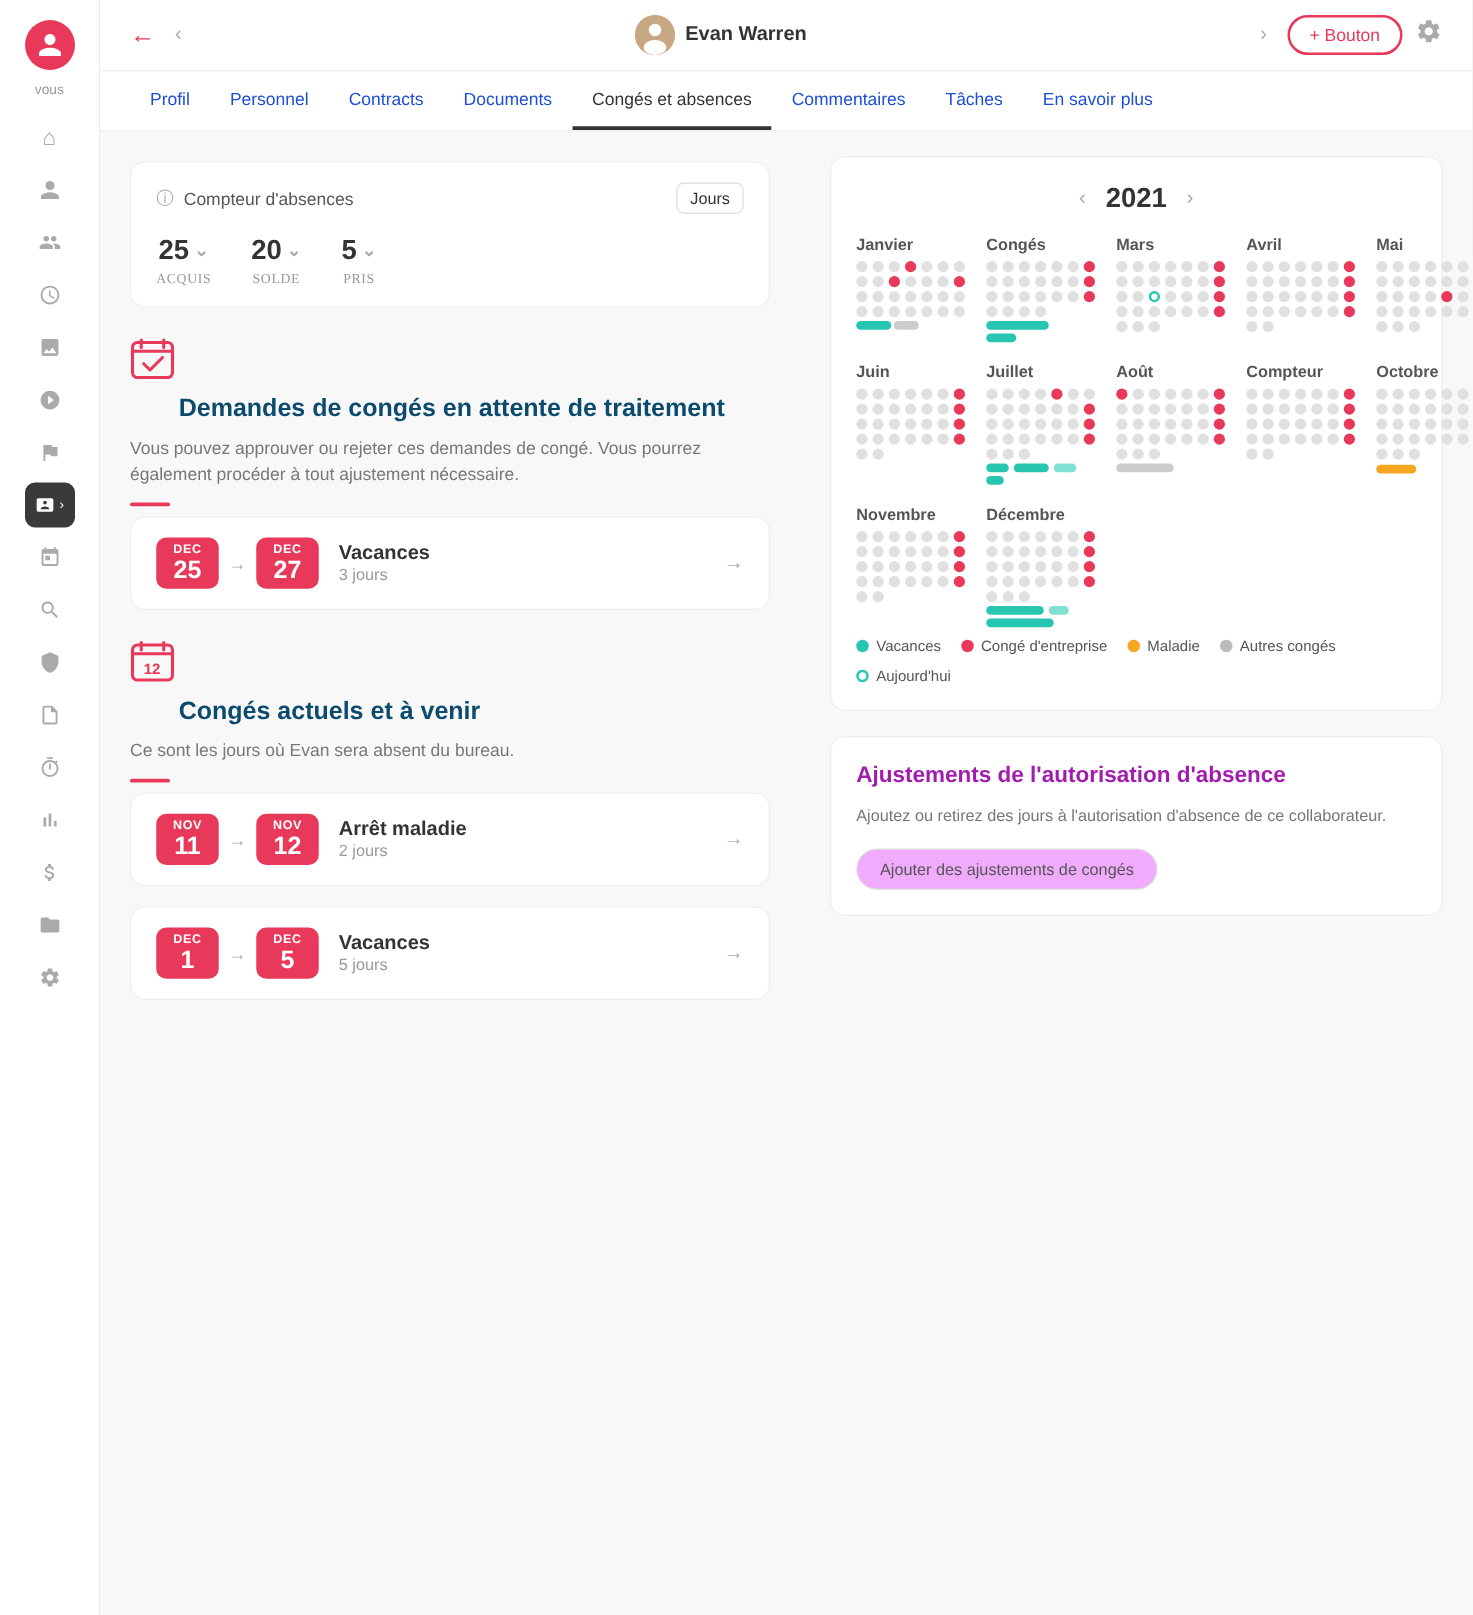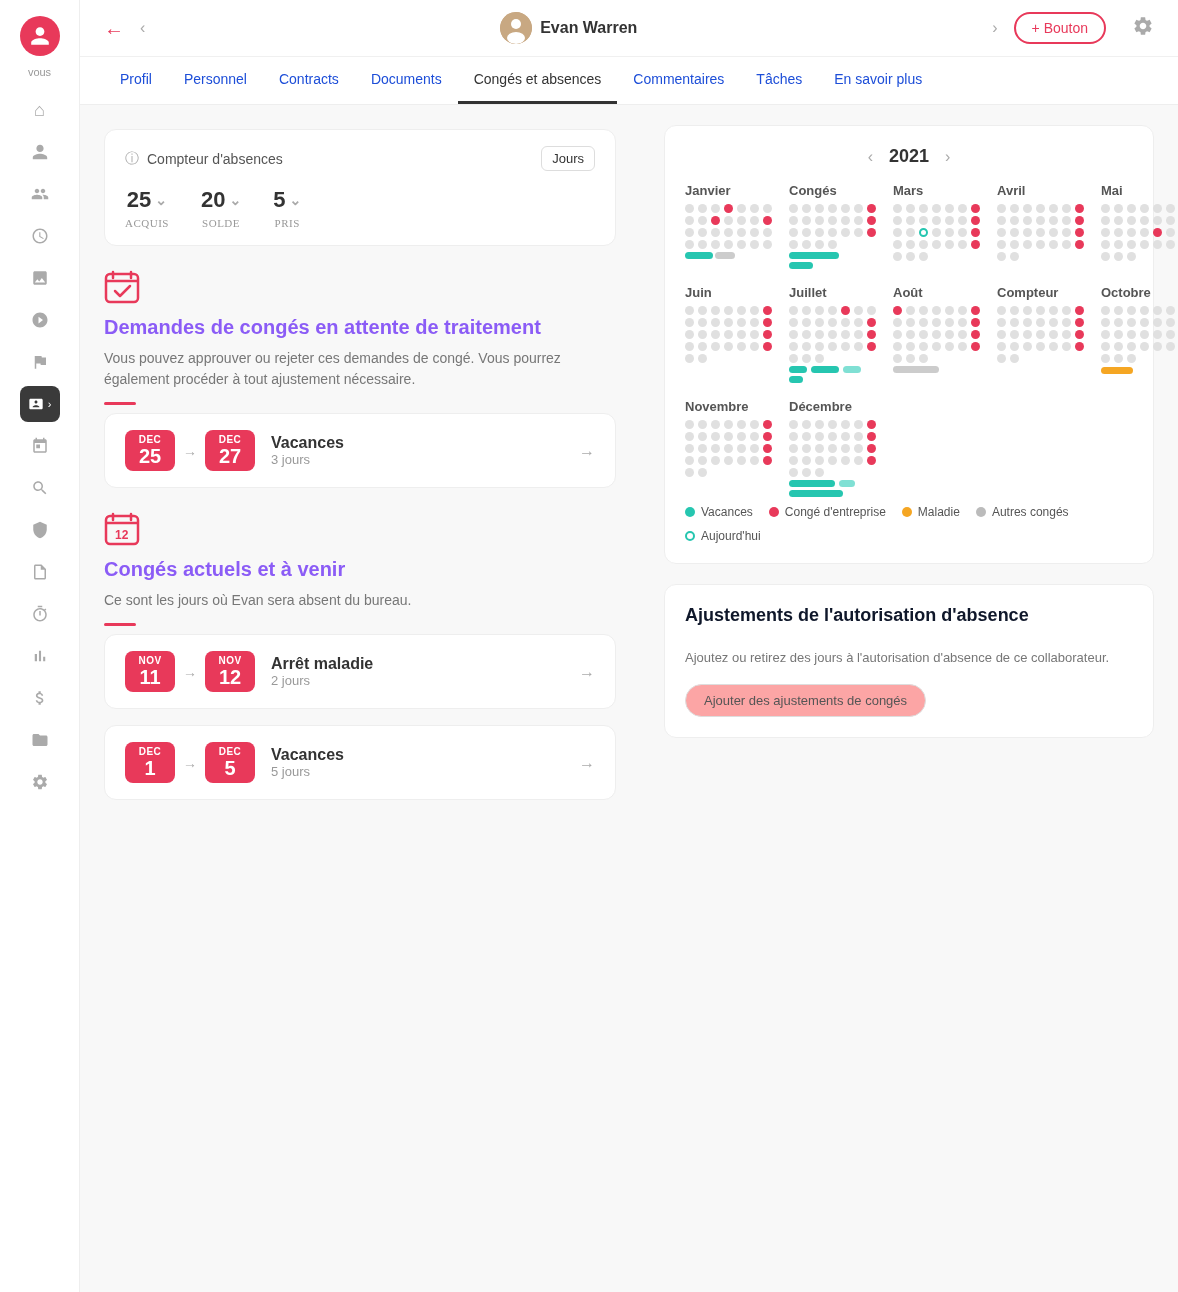--- a/index.html
+++ b/index.html
@@ -64,21 +64,21 @@
     }
     .user-info {
       display: flex; align-items: center; gap: 8px; flex: 1; justify-content: center;
     }
     .user-avatar {
       width: 32px; height: 32px; border-radius: 50%; background: #c8a882;
       display: flex; align-items: center; justify-content: center; font-size: 14px; color: #fff;
       overflow: hidden;
     }
     .user-name { font-size: 16px; font-weight: 600; color: #333; }
-    .header-actions { display: flex; align-items: center; gap: 26px; margin-left: auto; justify-content: space-between; }
+    .header-actions { display: flex; align-items: center; gap: 10px; margin-left: auto; justify-content: space-between; }
     .btn-bouton {
       border: 2px solid #e8395a; color: #e8395a; background: #fff;
       border-radius: 20px; padding: 6px 16px; font-size: 14px; font-weight: 500;
       cursor: pointer; display: flex; align-items: center; gap: 6px;
     }
     .gear-icon { font-size: 20px; color: #aaa; cursor: pointer; }
 
     
     .nav-tabs {
       display: flex; gap: 0; padding: 0 24px;
@@ -112,21 +112,21 @@
     .counter-item { display: flex; flex-direction: column; align-items: center; gap: 4px; }
     .counter-number {
       font-size: 22px; font-weight: 600; color: #333; display: flex; align-items: center; gap: 4px;
     }
     .chevron-down { font-size: 14px; color: #aaa; }
     .counter-label { font-size: 11px; color: #999; letter-spacing: 0.5px; font-weight: 500; font-family: Liberation Serif, serif; }
 
     
     .section { display: flex; flex-direction: column; gap: 8px; }
     .section-icon { width: 36px; height: 36px; display: flex; align-items: center; justify-content: center; }
-    .section-title { font-size: 20px; font-weight: 700; color: #8b5cf6; line-height: 1.3; }
+    .section-title { font-size: 20px; font-weight: 700; color: #0c4a6e; line-height: 1.3; margin-left: 39px; }
     .section-desc { font-size: 14px; color: #777; line-height: 1.5; }
     .red-divider { width: 32px; height: 3px; background: #e8395a; border-radius: 2px; margin-top: 4px; }
 
     
     .leave-card {
       background: #fff; border-radius: 12px; border: 1px solid #eee;
       padding: 16px 20px; display: flex; align-items: center; gap: 16px;
     }
     .date-range { display: flex; align-items: center; gap: 8px; }
     .date-badge {
@@ -141,21 +141,21 @@
     .leave-type { font-size: 16px; font-weight: 600; color: #333; }
     .leave-duration { font-size: 13px; color: #999; }
     .go-icon { color: #aaa; font-size: 16px; }
 
     
     .right-panel { flex: 1; overflow-y: auto; padding: 20px 24px; display: flex; flex-direction: column; gap: 20px; }
 
     
     .calendar-section { background: #fff; border-radius: 12px; border: 1px solid #eee; padding: 20px; }
     .calendar-header { display: flex; align-items: center; justify-content: center; gap: 16px; margin-bottom: 16px; }
-    .cal-year { font-size: 18px; font-weight: 700; color: #333; }
+    .cal-year { font-size: 22px; font-weight: 700; color: #333; }
     .cal-nav { color: #aaa; cursor: pointer; font-size: 16px; background: none; border: none; }
     .months-grid { display: grid; grid-template-columns: repeat(5, 1fr); gap: 16px; }
     .month-block { }
     .month-name { font-size: 13px; font-weight: 600; color: #555; margin-bottom: 6px; }
     .dot {
       width: 9px; height: 9px; border-radius: 50%; background: #e0e0e0;
     }
     .dot.pink { background: #e8395a; }
     .dot.today { background: transparent; border: 2px solid #26c6b0; }
     .bar-row { display: flex; gap: 2px; align-items: center; margin-top: 2px; }
@@ -169,24 +169,24 @@
     .legend-item { display: flex; align-items: center; gap: 6px; font-size: 12px; color: #555; }
     .legend-dot { width: 10px; height: 10px; border-radius: 50%; }
     .legend-dot.teal { background: #26c6b0; }
     .legend-dot.pink { background: #e8395a; }
     .legend-dot.yellow { background: #f5a623; }
     .legend-dot.gray { background: #bbb; }
     .legend-dot.today-dot { background: transparent; border: 2px solid #26c6b0; }
 
     
     .adjustment-section { background: #fff; border-radius: 12px; border: 1px solid #eee; padding: 20px; }
-    .adj-title { font-size: 18px; font-weight: 700; color: #0f172a; margin-bottom: 22px; }
+    .adj-title { font-size: 18px; font-weight: 700; color: #a21caf; margin-bottom: 12px; }
     .adj-desc { font-size: 13px; color: #777; line-height: 1.5; margin-bottom: 16px; }
     .adj-btn {
-      border: 1px solid #ddd; border-radius: 20px; background: #fca5a5;
+      border: 1px solid #ddd; border-radius: 20px; background: #f0abfc;
       padding: 8px 18px; font-size: 13px; color: #555; cursor: pointer;
     }
   </style>
 </head>
 <body>
 
 <div class="sidebar">
   <div class="sidebar-avatar">
     <svg width="22" height="22" viewBox="0 0 24 24" fill="white">
         <path d="M12 12c2.7 0 4.8-2.1 4.8-4.8S14.7 2.4 12 2.4 7.2 4.5 7.2 7.2 9.3 12 12 12zm0 2.4c-3.2 0-9.6 1.6-9.6 4.8v2.4h19.2v-2.4c0-3.2-6.4-4.8-9.6-4.8z"></path>

